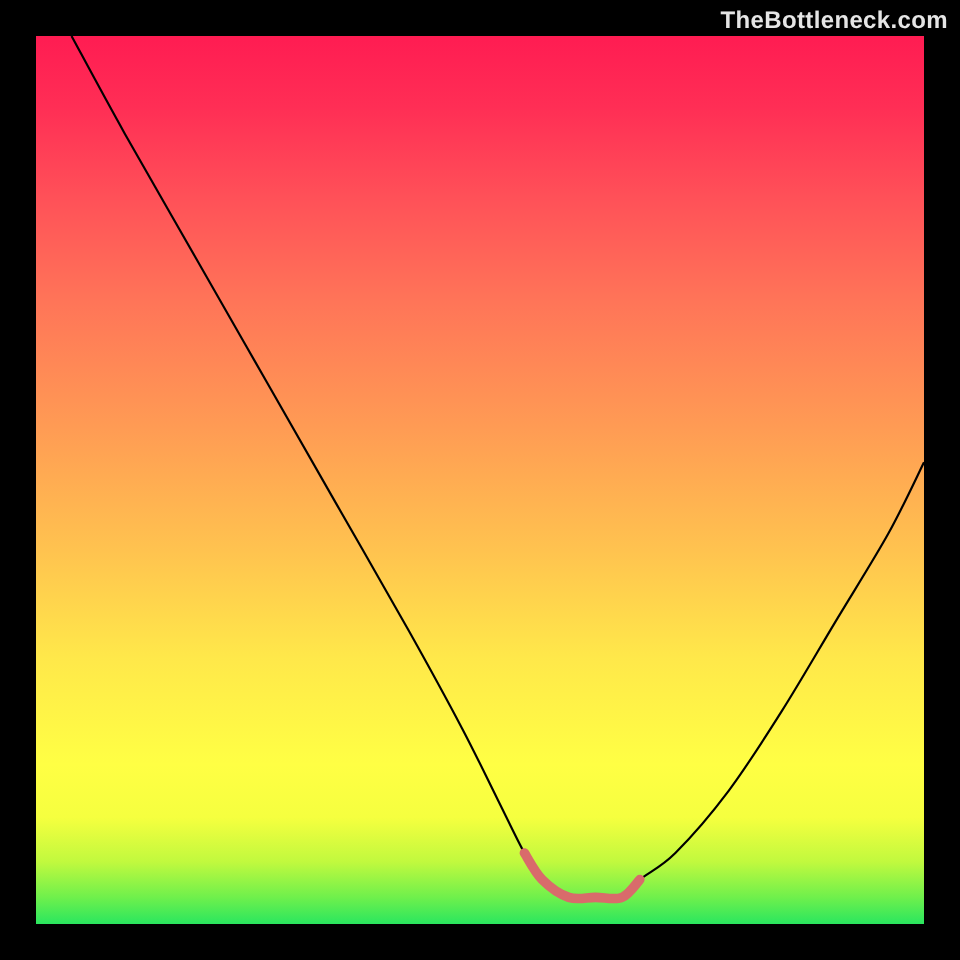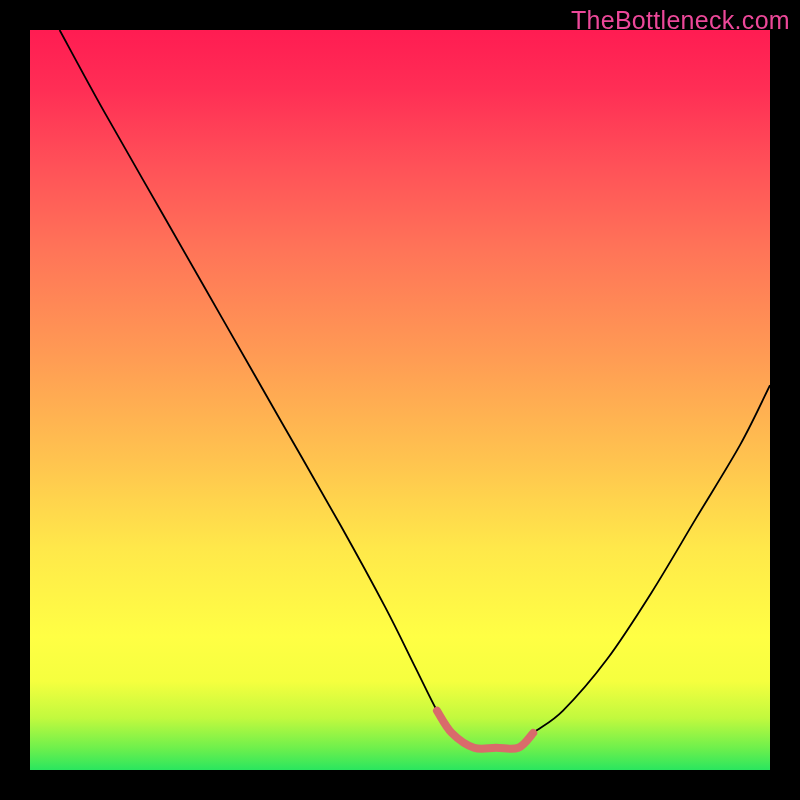--- a/index.html
+++ b/index.html
@@ -29,23 +29,23 @@
       #ff7558 70%,
       #ff5058 82%,
       #ff2e55 92%,
       #ff1c52 100%
     );
   }
   .watermark {
     position: absolute;
     top: 6px;
     right: 10px;
-    color: #ec4899;
-    font-size: 25px;
-    font-weight: 400;
+    color: #e5e5e5;
+    font-size: 20px;
+    font-weight: 700;
     letter-spacing: 0.3px;
   }
   svg.curve {
     position: absolute;
     left: 0;
     top: 0;
     width: 740px;
     height: 740px;
   }
 </style>

